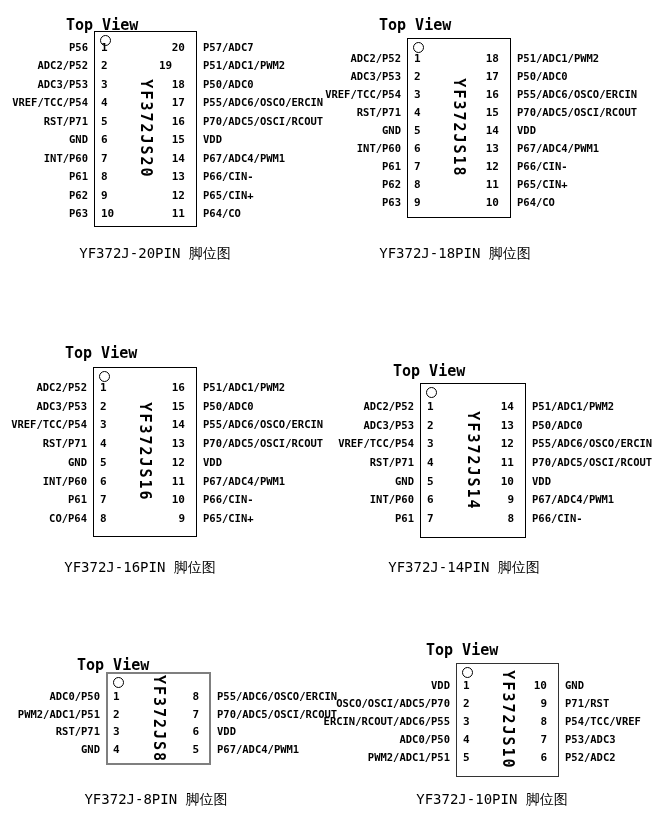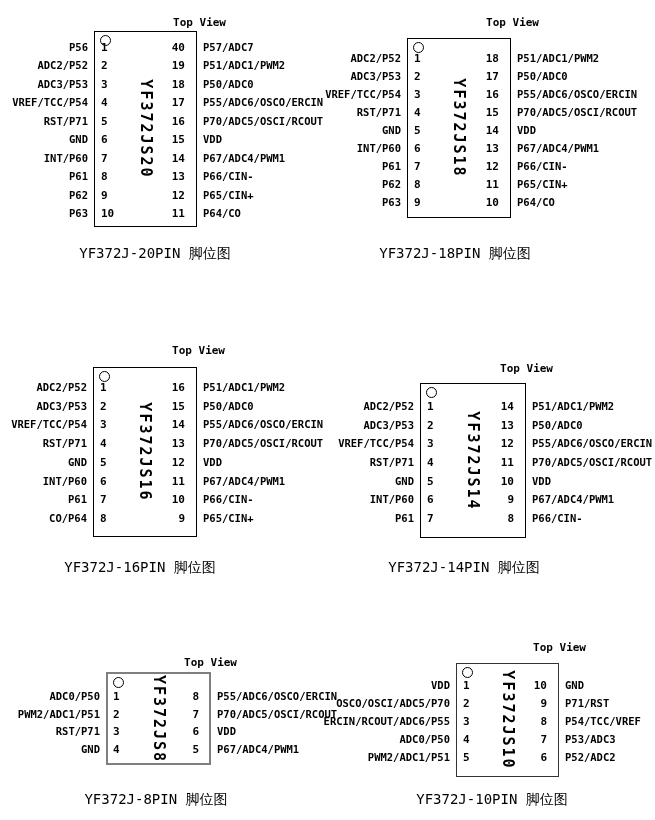--- a/index.html
+++ b/index.html
@@ -4,22 +4,22 @@
 <style>
   html,body{margin:0;padding:0;}
   body{
     width:655px;height:820px;overflow:hidden;
     background:#ffffff;color:#000000;
     font-family:"DejaVu Sans Mono","Liberation Mono",monospace;
   }
   #stage{position:relative;width:655px;height:820px;background:#ffffff;}
   .diagram{position:absolute;left:0;top:0;}
   .topview{
-    position:absolute;width:160px;text-align:right;
-    font-size:11px;font-weight:bold;white-space:nowrap;
+    position:absolute;width:160px;text-align:left;
+    font-size:15px;font-weight:bold;white-space:nowrap;
   }
   .chip{
     position:absolute;background:#ffffff;box-sizing:border-box;
     border:1px solid #000000;
   }
   .pin1dot{
     position:absolute;left:5px;top:3px;width:9px;height:9px;
     border:1px solid #000000;border-radius:50%;background:#ffffff;
   }
   .chipname{
@@ -45,25 +45,25 @@
 
   <section class="diagram">
     <div class="topview" style="left: 66px; top: 16px;">Top View</div>
     <div class="chip" style="left: 94px; top: 31px; width: 103px; height: 196px; border: 1px solid rgb(0, 0, 0);">
       <span class="pin1dot"></span>
       <span class="chipname">YF372JS20</span>
     </div>
     <div class="pins">
         <div class="pinlabel" style="left: -112px; top: 40px; width: 200px; text-align: right;">P56</div>
         <div class="pinnum" style="left: 101px; top: 40px; width: 30px;">1</div>
-        <div class="pinnum" style="left: 159px; top: 40px; width: 26px; text-align: right;">40</div>
+        <div class="pinnum" style="left: 159px; top: 40px; width: 26px; text-align: right;">20</div>
         <div class="pinlabel" style="left: 203px; top: 40px; width: 220px;">P57/ADC7</div>
         <div class="pinlabel" style="left: -112px; top: 58px; width: 200px; text-align: right;">ADC2/P52</div>
         <div class="pinnum" style="left: 101px; top: 58px; width: 30px;">2</div>
-        <div class="pinnum" style="left: 159px; top: 58px; width: 26px; text-align: right;">19</div>
+        <div class="pinnum" style="left: 159px; top: 58px; width: 26px; ">19</div>
         <div class="pinlabel" style="left: 203px; top: 58px; width: 220px;">P51/ADC1/PWM2</div>
         <div class="pinlabel" style="left: -112px; top: 77px; width: 200px; text-align: right;">ADC3/P53</div>
         <div class="pinnum" style="left: 101px; top: 77px; width: 30px;">3</div>
         <div class="pinnum" style="left: 159px; top: 77px; width: 26px; text-align: right;">18</div>
         <div class="pinlabel" style="left: 203px; top: 77px; width: 220px;">P50/ADC0</div>
         <div class="pinlabel" style="left: -112px; top: 95px; width: 200px; text-align: right;">VREF/TCC/P54</div>
         <div class="pinnum" style="left: 101px; top: 95px; width: 30px;">4</div>
         <div class="pinnum" style="left: 159px; top: 95px; width: 26px; text-align: right;">17</div>
         <div class="pinlabel" style="left: 203px; top: 95px; width: 220px;">P55/ADC6/OSCO/ERCIN</div>
         <div class="pinlabel" style="left: -112px; top: 114px; width: 200px; text-align: right;">RST/P71</div>

